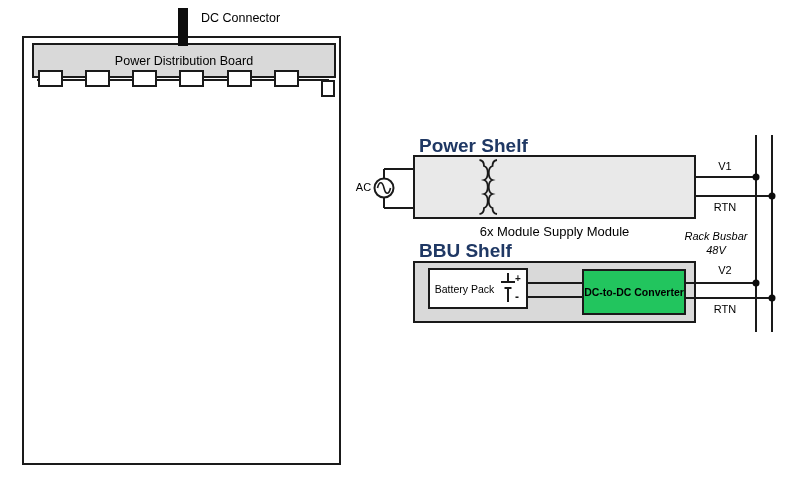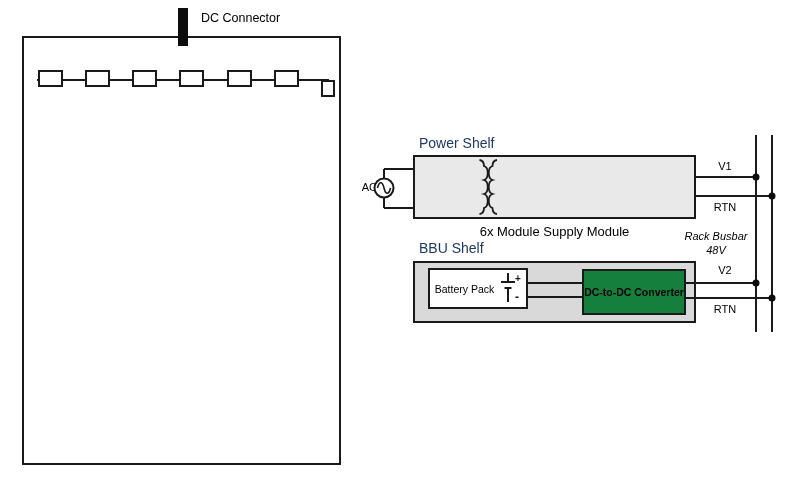--- a/index.html
+++ b/index.html
@@ -2,38 +2,41 @@
 <html><head>
 <meta charset="utf-8">
 <style>
   * { margin:0; padding:0; box-sizing:border-box; }
   body { background:#fff; font-family:"Liberation Sans", sans-serif; color:#000; }
   .stage { position:relative; width:800px; height:482px; background:#fff; overflow:hidden; }
   .abs { position:absolute; }
   .box { position:absolute; border:2px solid #1a1a1a; }
   .lbl { position:absolute; white-space:nowrap; }
   .bold { font-weight:normal; }
-  .title { position:absolute; font-weight:normal; font-size:14px; color:#1f3864; white-space:nowrap; }
+  .title { position:absolute; font-weight:bold; font-size:19px; color:#1f3864; white-space:nowrap; }
   .caption { position:absolute; font-size:13px; text-align:center; }
   .small { font-size:11px; }
   .slot { position:absolute; top:87px; height:378px; background:#efefef; border:2px solid #1a1a1a;
           display:flex; align-items:center; justify-content:center; }
   .vtext { writing-mode:vertical-rl; transform:rotate(180deg); font-size:11px; font-weight:600;
            white-space:nowrap; letter-spacing:0.3px; }
   .tab { position:absolute; top:70px; width:25px; height:17px; background:#fff; border:2px solid #1a1a1a; z-index:4; }
   .wire-layer { position:absolute; left:0; top:0; z-index:6; pointer-events:none; }
   .flexc { display:flex; align-items:center; justify-content:center; }
 </style>
 </head>
 <body>
 
 <div class="stage">
 
   <div class="box" style="left:22px; top:36px; width:319px; height:429px; background:#fff; z-index:1;"></div>
 
+  <div class="box flexc" style="left:32px; top:43px; width:304px; height:35px; background:#d9d9d9; z-index:2;">
+    <span class="bold" style="font-size:12.5px;">Power Distribution Board</span>
+  </div>
 
   <div class="abs" style="left:37px; top:79px; width:292px; height:2px; background:#1a1a1a; z-index:3;"></div>
 
   <div class="tab" style="left:38px;"></div>
   <div class="tab" style="left:85px;"></div>
   <div class="tab" style="left:132px;"></div>
   <div class="tab" style="left:179px;"></div>
   <div class="tab" style="left:227px;"></div>
   <div class="tab" style="left:274px;"></div>
   <div class="tab" style="left:321px; top:80px; width:14px; z-index:5;"></div>
@@ -62,36 +65,36 @@
 
   <div class="abs" style="left:178px; top:8px; width:10px; height:38px; background:#0d0d0d; z-index:7;"></div>
   <div class="lbl bold" style="left:201px; top:11px; font-size:12.5px;">DC Connector</div>
 
   <div class="title" style="left:419px; top:135px;">Power Shelf</div>
 
   <div class="box" style="left:413px; top:155px; width:283px; height:64px; background:#e9e9e9; z-index:1;"></div>
 
   <div class="caption" style="left:413px; top:224px; width:283px;">6x Module Supply Module</div>
 
-  <div class="lbl small" style="left:350px; top:181px; width:27px; text-align:right;">AC</div>
+  <div class="lbl small" style="left:350px; top:181px; width:27px; text-align:center;">AC</div>
 
   <div class="title" style="left:419px; top:240px;">BBU Shelf</div>
 
   <div class="box" style="left:413px; top:261px; width:283px; height:62px; background:#d9d9d9; z-index:1;"></div>
 
   <div class="box flexc" style="left:428px; top:268px; width:100px; height:41px; background:#fff; z-index:2; gap:5px;">
     <span style="font-size:10.5px;">Battery Pack</span>
     <svg width="22" height="34" viewBox="0 0 22 34">
       <path d="M9 1 V10 M2 10 H16 M5.5 16 H12.5 M9 16 V30" stroke="#1a1a1a" stroke-width="2" fill="none"></path>
       <text x="16" y="10" font-size="10" font-weight="bold" fill="#1a1a1a">+</text>
       <text x="16" y="29" font-size="12" font-weight="bold" fill="#1a1a1a">-</text>
     </svg>
   </div>
 
-  <div class="box flexc" style="left:582px; top:269px; width:104px; height:46px; background:#15803d; z-index:2;">
+  <div class="box flexc" style="left:582px; top:269px; width:104px; height:46px; background:#22c55e; z-index:2;">
     <span style="font-size:10.5px; font-weight:600;">DC-to-DC Converter</span>
   </div>
 
 
   <div class="lbl small" style="left:705px; top:160px; width:40px; text-align:center;">V1</div>
   <div class="lbl small" style="left:705px; top:201px; width:40px; text-align:center;">RTN</div>
   <div class="lbl small" style="left:676px; top:230px; width:80px; text-align:center;font-style:italic;">Rack Busbar</div>
   <div class="lbl small" style="left:676px; top:244px; width:80px; text-align:center;font-style:italic;">48V</div>
   <div class="lbl small" style="left:705px; top:264px; width:40px; text-align:center;">V2</div>
   <div class="lbl small" style="left:705px; top:303px; width:40px; text-align:center;">RTN</div>

